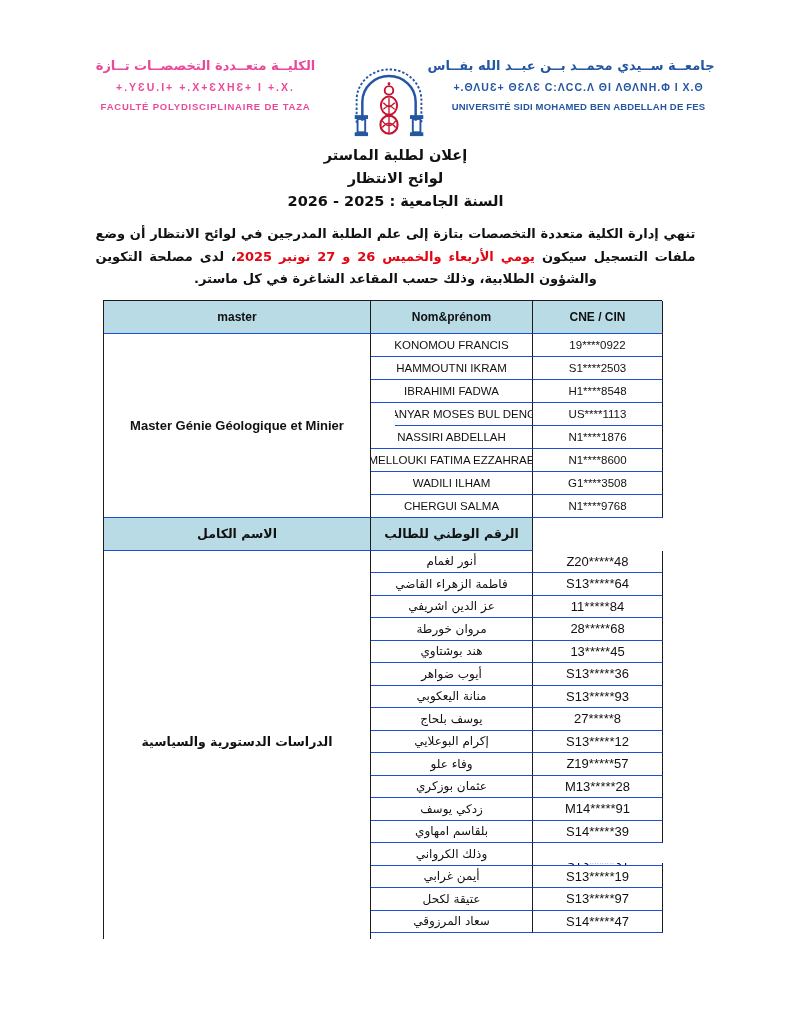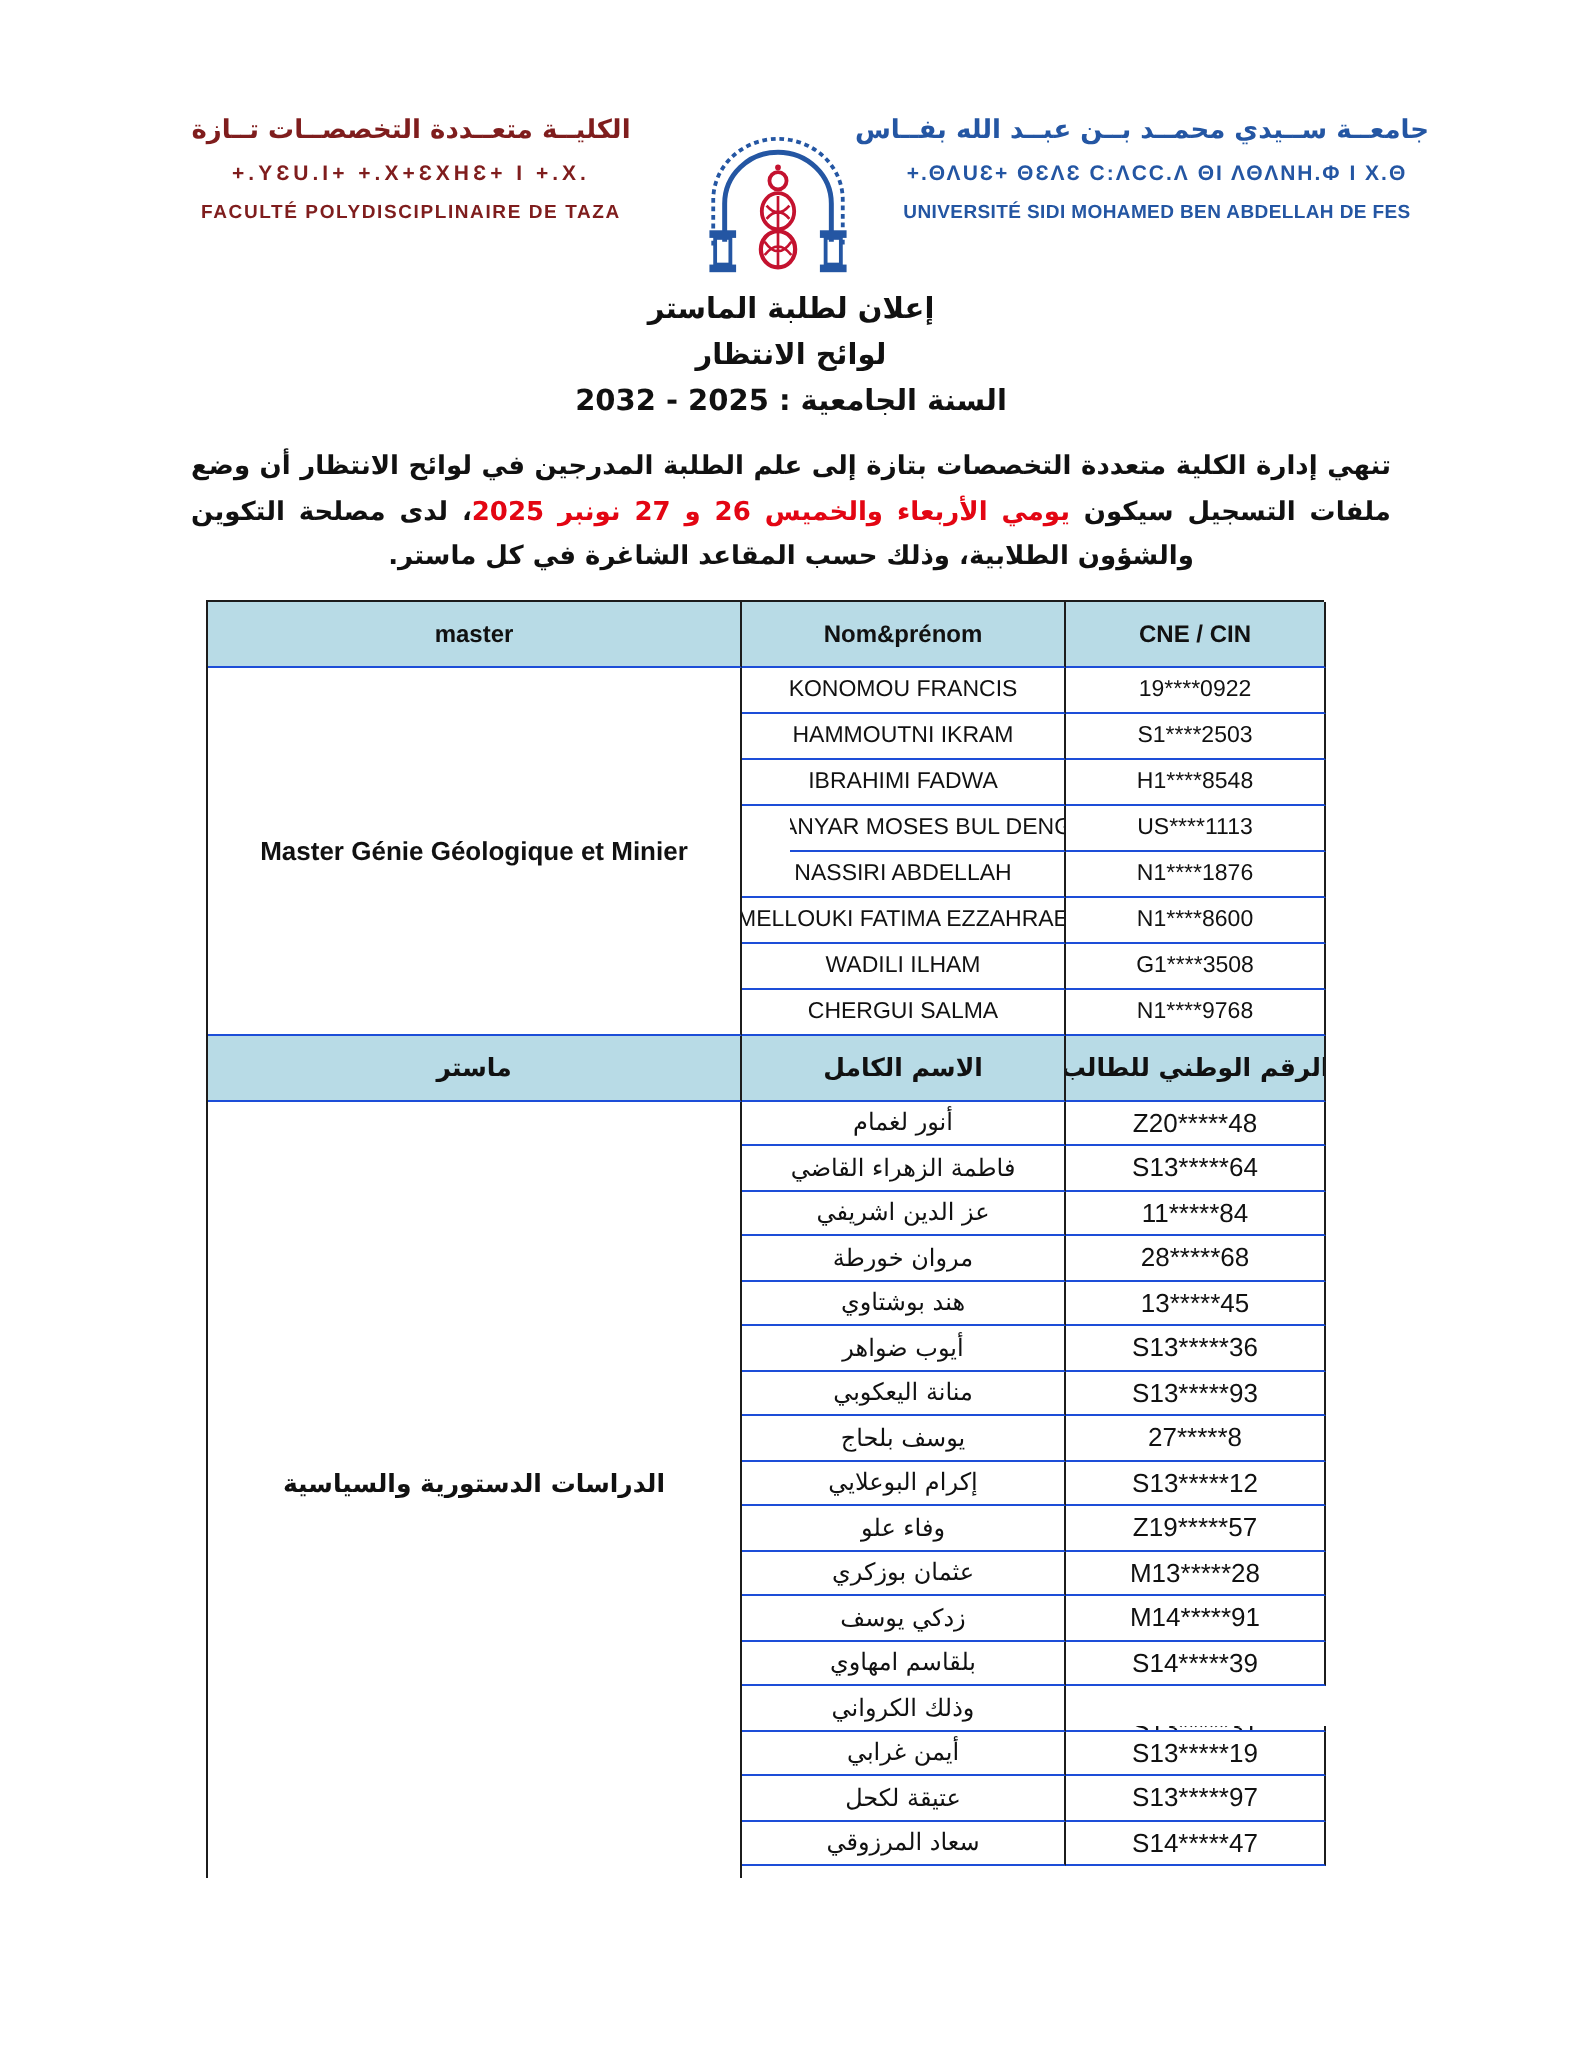--- a/index.html
+++ b/index.html
@@ -47,21 +47,21 @@
   #table-ar .cell-code{font-size:13px;direction:ltr;font-family:"Liberation Sans",sans-serif;}
   .ext{position:absolute;width:1px;height:6px;background:#1c1c1c;bottom:-6px;}
   .ext-left{left:0;}
   .ext-col{left:267px;}
 </style>
 </head>
 <body>
 
 <div class="header">
 
-  <div class="inst" style="color: #7f1d1d;">
+  <div class="inst" style="color: #ec4899;">
     <div class="ar">الكليــة متعــددة التخصصــات تــازة</div>
     <div class="tif">+.YƐU.I+   +.X+ƐXHƐ+   I   +.X.</div>
     <div class="fr">FACULTÉ POLYDISCIPLINAIRE DE TAZA</div>
   </div>
 
   <div class="logo-box">
     <svg width="86" height="80" viewBox="0 0 88 84">
 
       <path d="M10 68 L10 44 A34 32 0 1 1 78 44 L78 68" fill="none" stroke="#2456a3" stroke-width="2" stroke-dasharray="2.5 2"></path>
 
@@ -87,21 +87,21 @@
   <div class="inst" style="width: 272px; color: rgb(36, 86, 163);">
     <div class="ar">جامعــة ســيدي محمــد بــن عبــد الله بفــاس</div>
     <div class="tif" style="letter-spacing:1px;">+.ΘΛUƐ+ ΘƐΛƐ C:ΛCC.Λ ΘΙ ΛΘΛΝΗ.Φ Ι X.Θ</div>
     <div class="fr" style="letter-spacing:0.2px;">UNIVERSITÉ SIDI MOHAMED BEN ABDELLAH DE FES</div>
   </div>
 </div>
 
 <div class="title-block">
   <div>إعلان لطلبة الماستر</div>
   <div>لوائح الانتظار</div>
-  <div>السنة الجامعية : 2025 - 2032</div>
+  <div>السنة الجامعية : 2025 - 2026</div>
 </div>
 
 <p class="notice"><span>تنهي إدارة الكلية متعددة التخصصات بتازة إلى علم الطلبة المدرجين في لوائح الانتظار أن وضع ملفات التسجيل سيكون </span><span class="hl" id="hl-span" style="color: rgb(227, 6, 19);">يومي الأربعاء والخميس 26 و 27 نونبر 2025</span><span>، لدى مصلحة التكوين والشؤون الطلابية، وذلك حسب المقاعد الشاغرة في كل ماستر.</span></p>
 
 <div class="tablewrap">
 
   <div class="tbl" id="table-fr">
     <div class="th" style="background: rgb(184, 219, 230);">master</div>
     <div class="th" style="background: rgb(184, 219, 230);">Nom&amp;prénom</div>
     <div class="th" style="background: rgb(184, 219, 230);">CNE / CIN</div>
@@ -118,21 +118,20 @@
       <div class="td cell-code" style="grid-column: 3;">N1****1876</div>
       <div class="td cell-name" style="grid-column: 2;">MELLOUKI FATIMA EZZAHRAE</div>
       <div class="td cell-code" style="grid-column: 3;">N1****8600</div>
       <div class="td cell-name" style="grid-column: 2;">WADILI ILHAM</div>
       <div class="td cell-code" style="grid-column: 3;">G1****3508</div>
       <div class="td cell-name" style="grid-column: 2;">CHERGUI SALMA</div>
       <div class="td cell-code" style="grid-column: 3;">N1****9768</div>
     </div>
 
   <div class="tbl" id="table-ar">
-    <div class="th" style="background: rgb(184, 219, 230);">ماستر</div>
     <div class="th" style="background: rgb(184, 219, 230);">الاسم الكامل</div>
     <div class="th" style="background: rgb(184, 219, 230);">الرقم الوطني للطالب</div>
     <div class="master-cell">الدراسات الدستورية والسياسية</div>
   <div class="td cell-name" style="grid-column: 2;">أنور لغمام</div>
       <div class="td cell-code" style="grid-column: 3;">Z20*****48</div>
       <div class="td cell-name" style="grid-column: 2;">فاطمة الزهراء القاضي</div>
       <div class="td cell-code" style="grid-column: 3;">S13*****64</div>
       <div class="td cell-name" style="grid-column: 2;">عز الدين اشريفي</div>
       <div class="td cell-code" style="grid-column: 3;">11*****84</div>
       <div class="td cell-name" style="grid-column: 2;">مروان خورطة</div>

